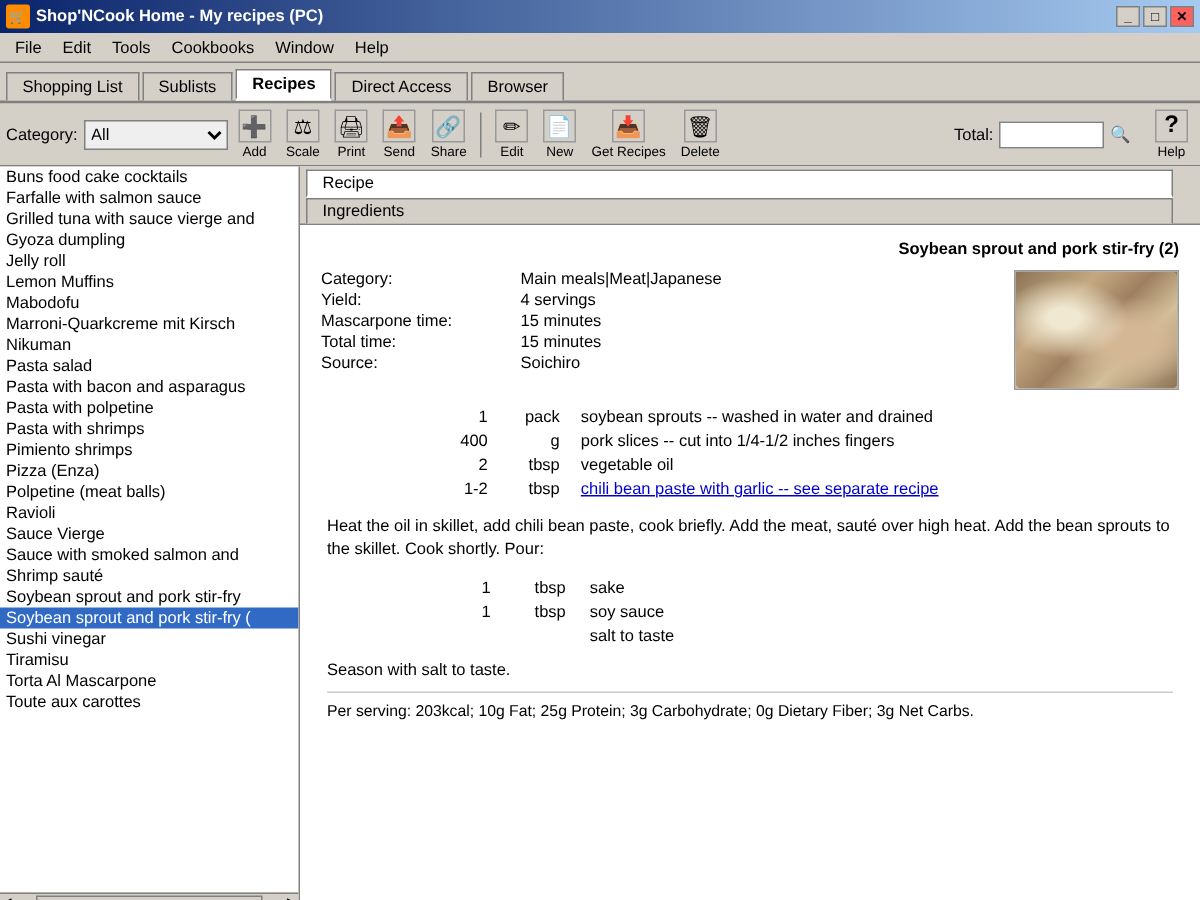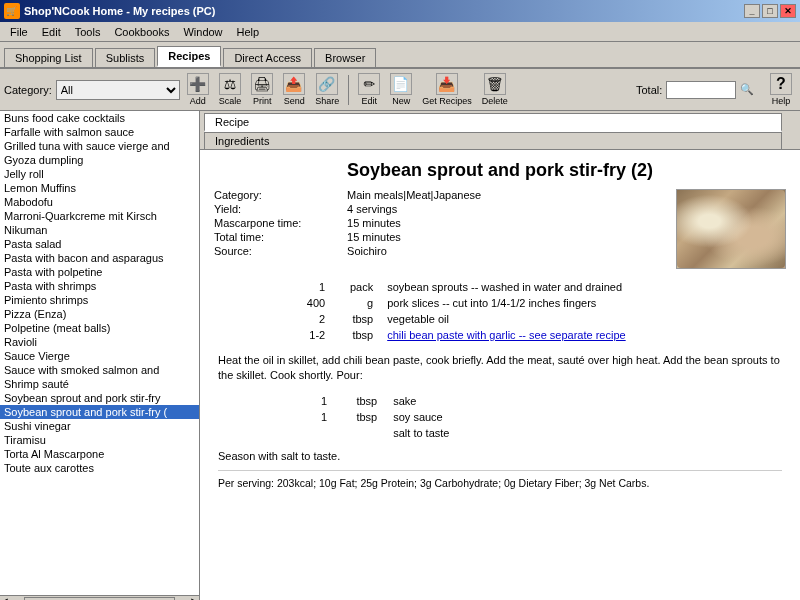--- a/index.html
+++ b/index.html
@@ -69,21 +69,21 @@
     
     .toolbar {
       background: #d4d0c8;
       padding: 3px 4px;
       display: flex;
       align-items: center;
       gap: 4px;
       border-bottom: 1px solid #808080;
     }
     .category-select {
-      width: 124px;
+      width: 96px;
       height: 20px;
       font-size: 11px;
       border: 1px solid #808080;
     }
     .toolbar-btn {
       display: flex;
       flex-direction: column;
       align-items: center;
       cursor: pointer;
       padding: 1px 3px;
@@ -188,22 +188,22 @@
       background: white;
       border-bottom: 2px solid white;
     }
     .recipe-content {
       flex: 1;
       overflow-y: auto;
       padding: 10px 14px;
       font-size: 11px;
     }
     .recipe-title {
-      text-align: center;
-      font-size: 18px;
+      text-align: right;
+      font-size: 11px;
       font-weight: bold;
       margin-bottom: 8px;
       color: #000;
     }
     .recipe-header {
       display: flex;
       gap: 10px;
       margin-bottom: 10px;
     }
     .recipe-meta { flex: 1; }

